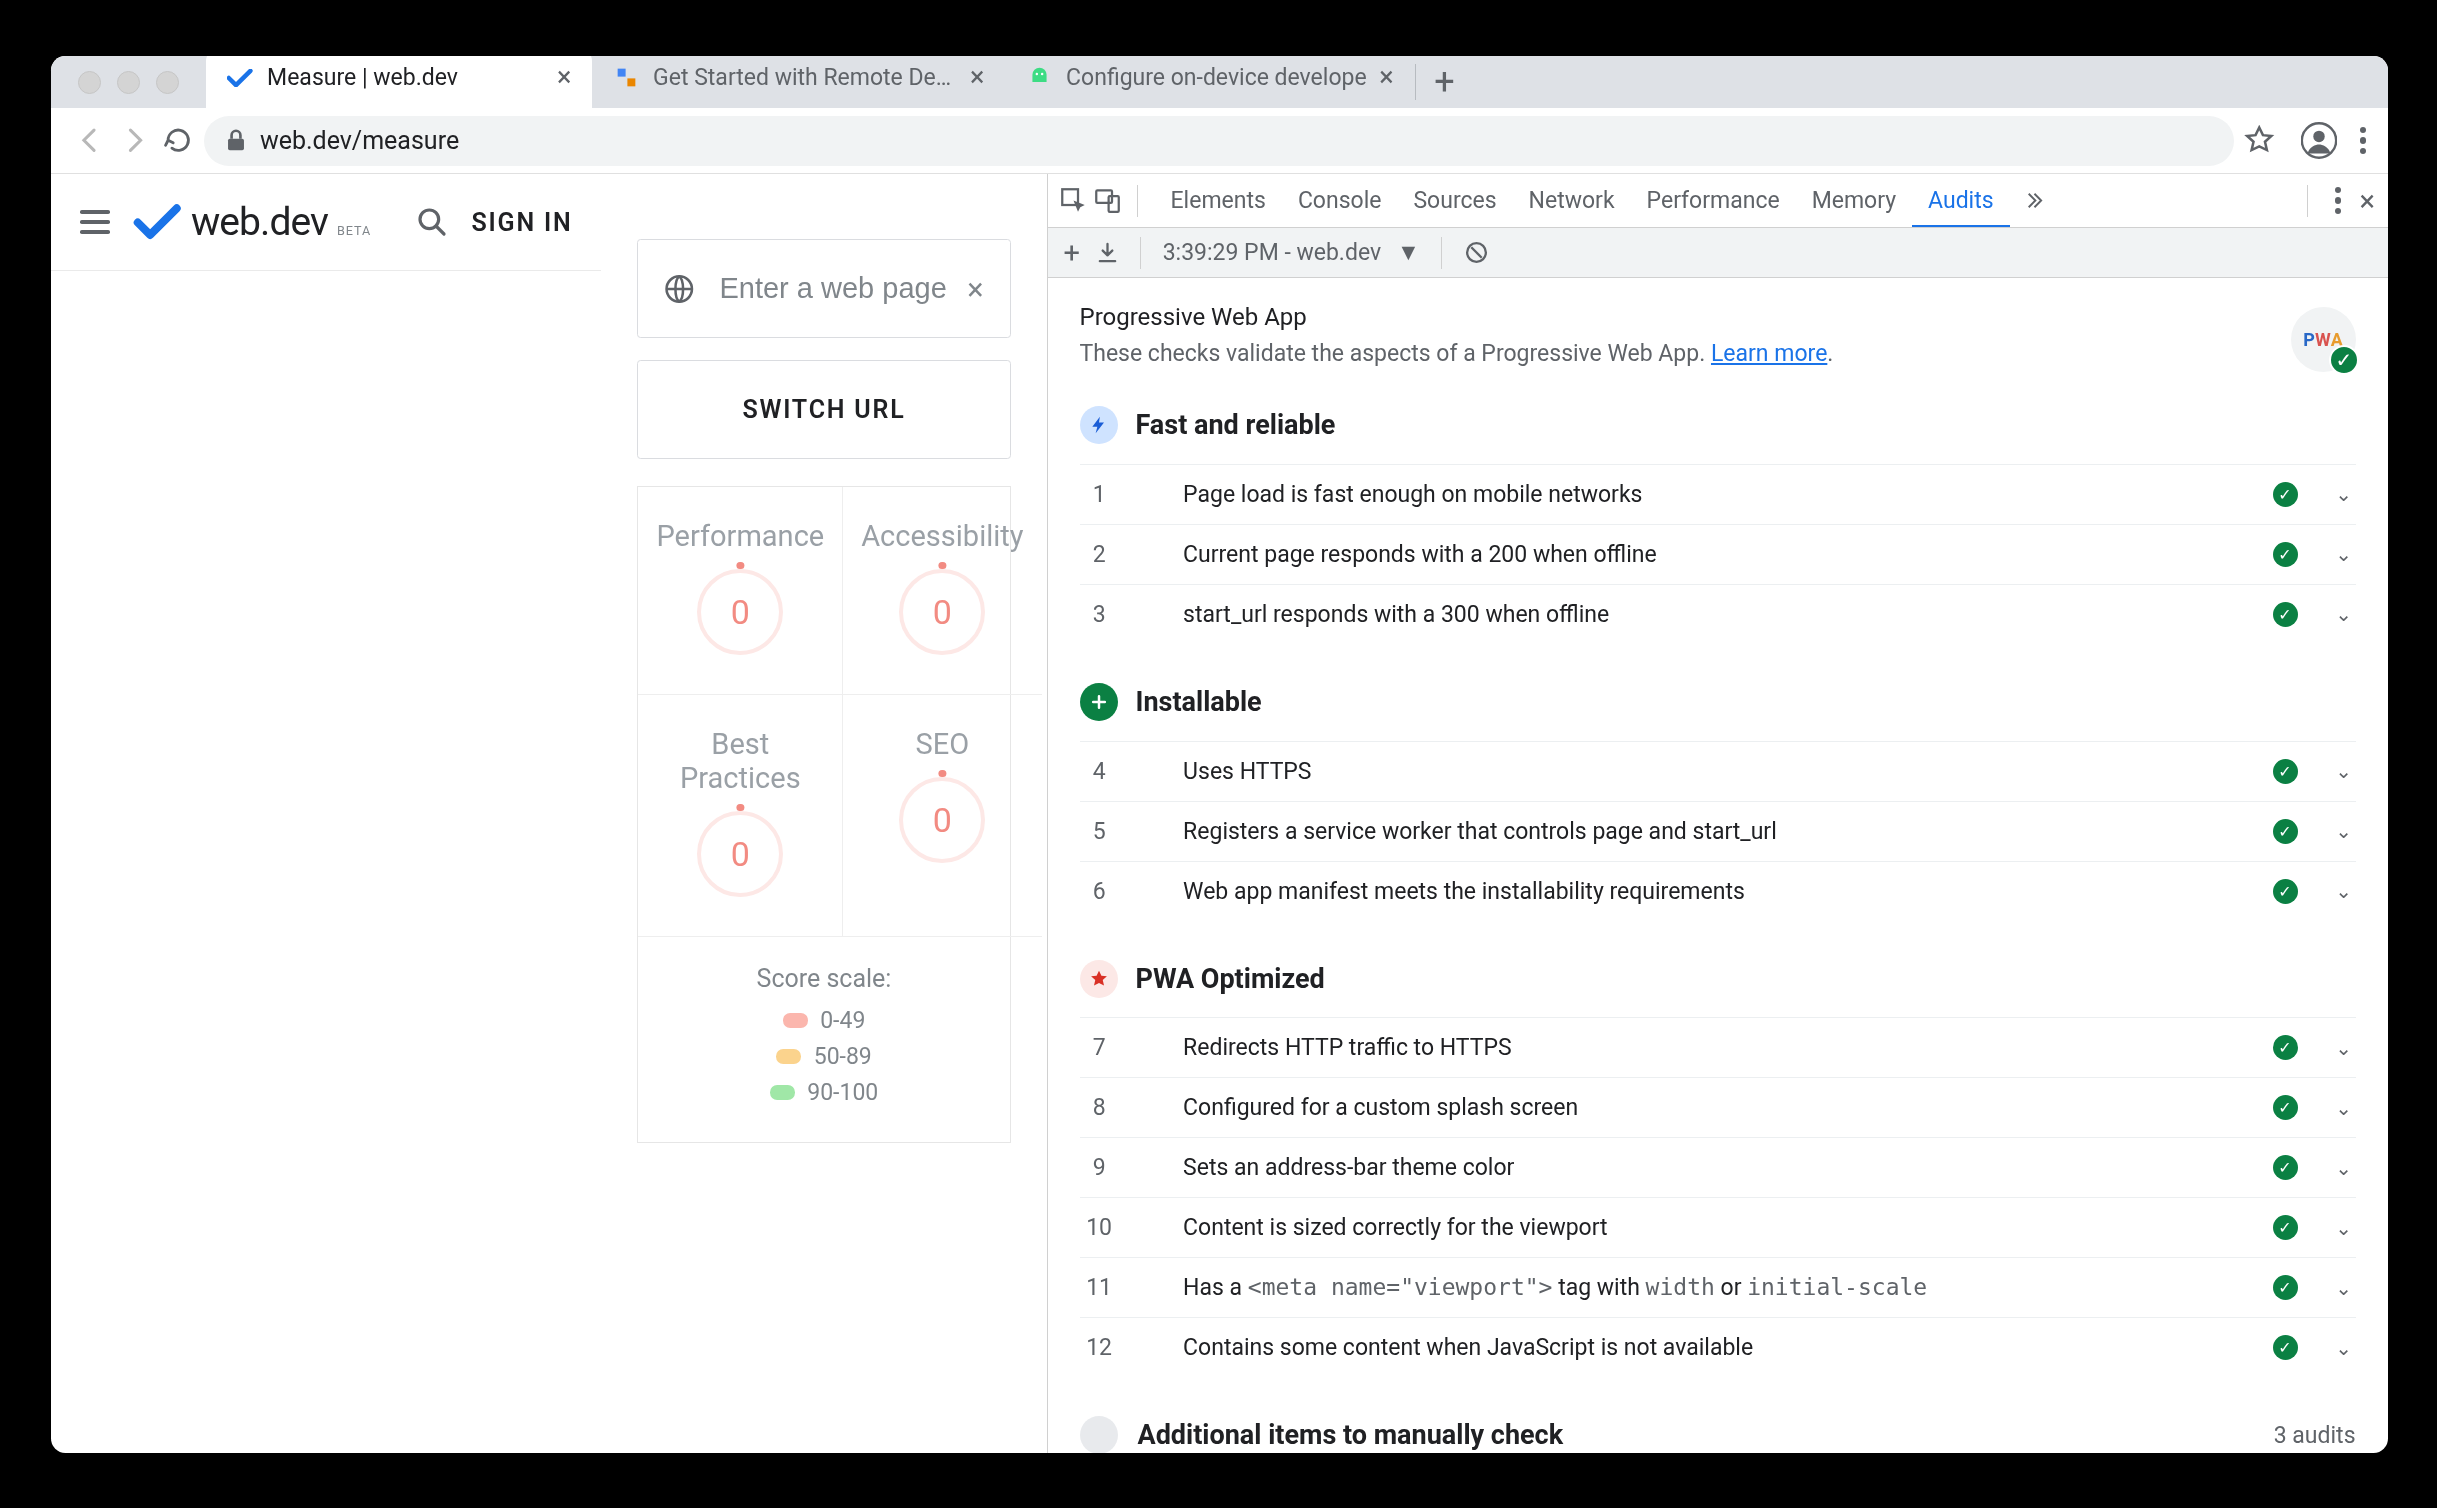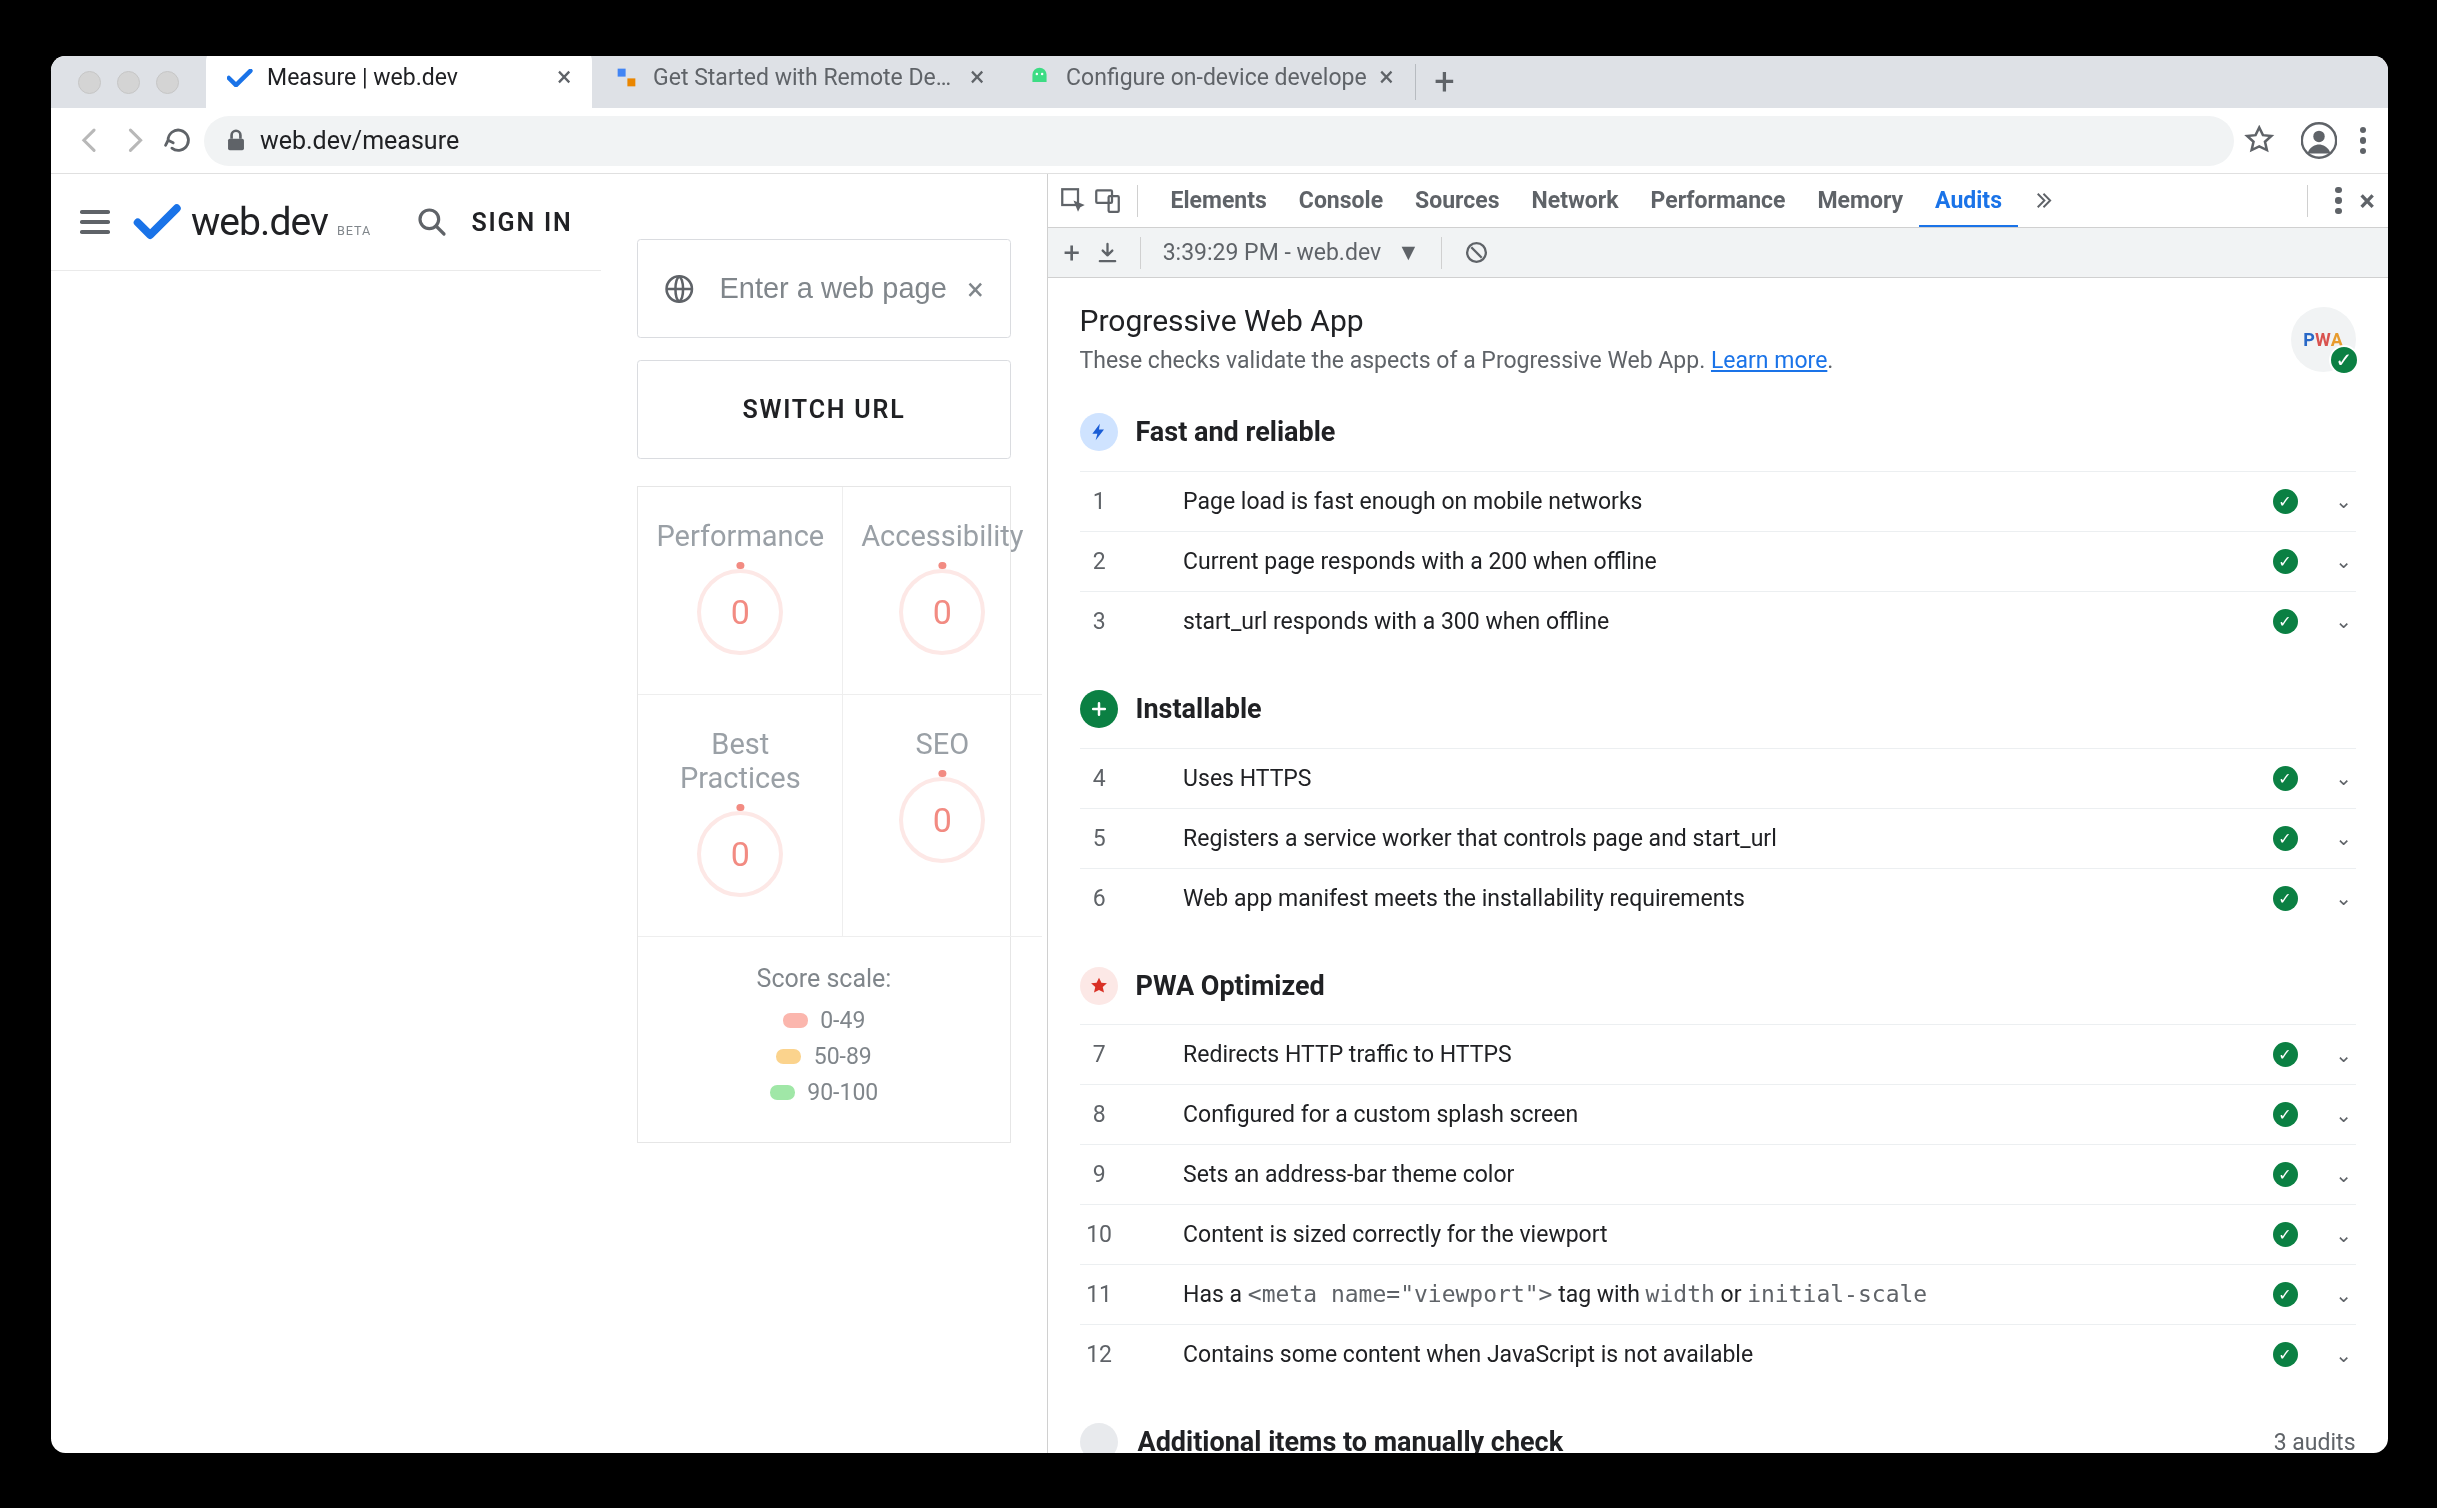--- a/index.html
+++ b/index.html
@@ -114,35 +114,35 @@
   .score-title { font-size:25px; color:#80868b; margin-bottom:14.4px; }
   .score-line { font-size:23px; color:#80868b; display:flex; align-items:center; justify-content:center; gap:12.6px; margin-top:9px; }
   .pill { width:25px; height:14.4px; border-radius:7.2px; display:inline-block; }
   .pill-red { background:#fbb6ad; }
   .pill-amber { background:#fbd38d; }
   .pill-green { background:#a0e7a7; }
 
   
   .dt-tabs {
     height: 54px; border-bottom:0.9px solid #d0d0d0; display:flex; align-items:center;
-    padding: 0 12.6px; gap: 7.2px; font-size:23px; color:#5f6368;font-weight:bold;
+    padding: 0 12.6px; gap: 7.2px; font-size:23px; color:#5f6368;
   }
   .dt-tabs .sep { width:0.9px; height:32px; background:#d0d0d0; margin: 0 9px; }
   .dt-tab { padding: 12.6px 16px; cursor:pointer; white-space:nowrap; }
   .dt-tab.active { color:#1a73e8; border-bottom:2.7px solid #1a73e8; padding-bottom:10px; }
   .dt-right { margin-left:auto; display:flex; align-items:center; gap:18px; }
 
   .dt-sub {
     height: 50px; background:#f1f3f4; border-bottom:0.9px solid #d0d0d0;
     display:flex; align-items:center; padding: 0 16px; gap:16px; font-size:23px; color:#5f6368;
   }
   .dt-sub .sep { width:0.9px; height:32px; background:#d0d0d0; margin: 0 5.4px; }
 
   .dt-body { flex:1; overflow:auto; padding: 25px 32px 36px; }
-  .dt-h1 { font-size:30px; color:#202124; font-weight:400; margin-bottom:9px; }
+  .dt-h1 { font-size:24px; color:#202124; font-weight:400; margin-bottom:9px; }
   .dt-desc { font-size:23px; color:#5f6368; }
   .dt-desc a { color:#1a73e8; text-decoration:underline; }
   .pwa-badge {
     float:right; width:65px; height:65px; position:relative; margin-top:3.6px;
   }
   .pwa-badge .circle { width:65px; height:65px; border-radius:50%; background:#f1f3f4; display:flex; align-items:center; justify-content:center; font-size:18px; font-weight:700; }
   .pwa-badge .circle span:nth-child(1){color:#2968c7}
   .pwa-badge .circle span:nth-child(2){color:#d9534f}
   .pwa-badge .circle span:nth-child(3){color:#e89b2d}
   .pwa-badge .check { position:absolute; right:-3.6px; bottom:-3.6px; width:30.5px; height:30.5px; border-radius:50%; background:#0b8043; color:#fff; display:flex; align-items:center; justify-content:center; font-size:20px; border:2.7px solid #fff; }

